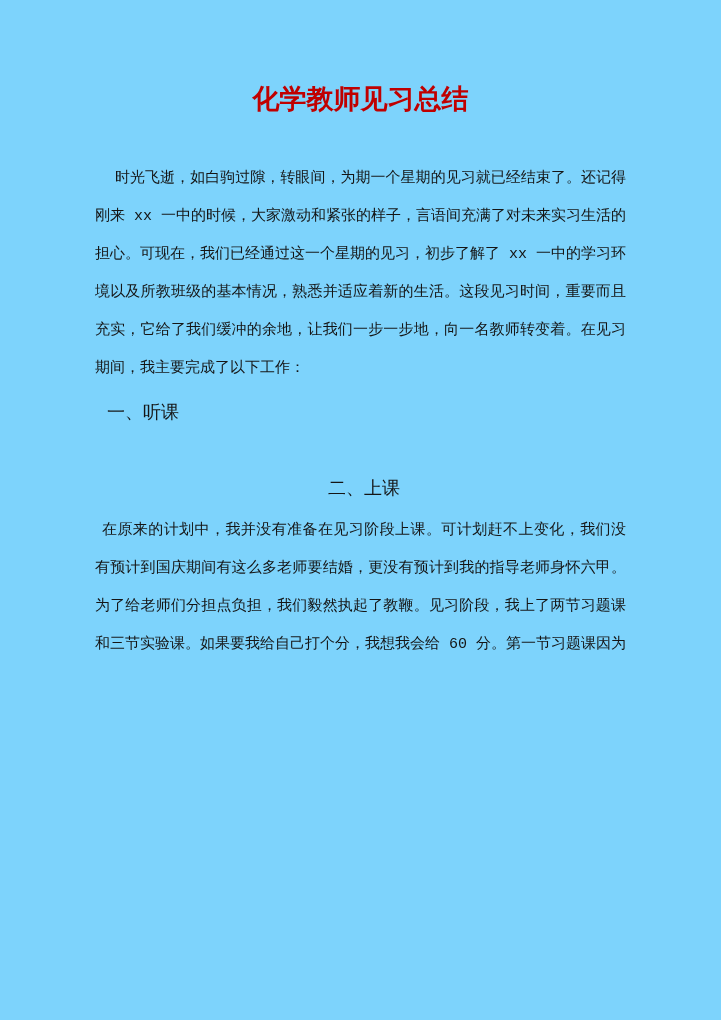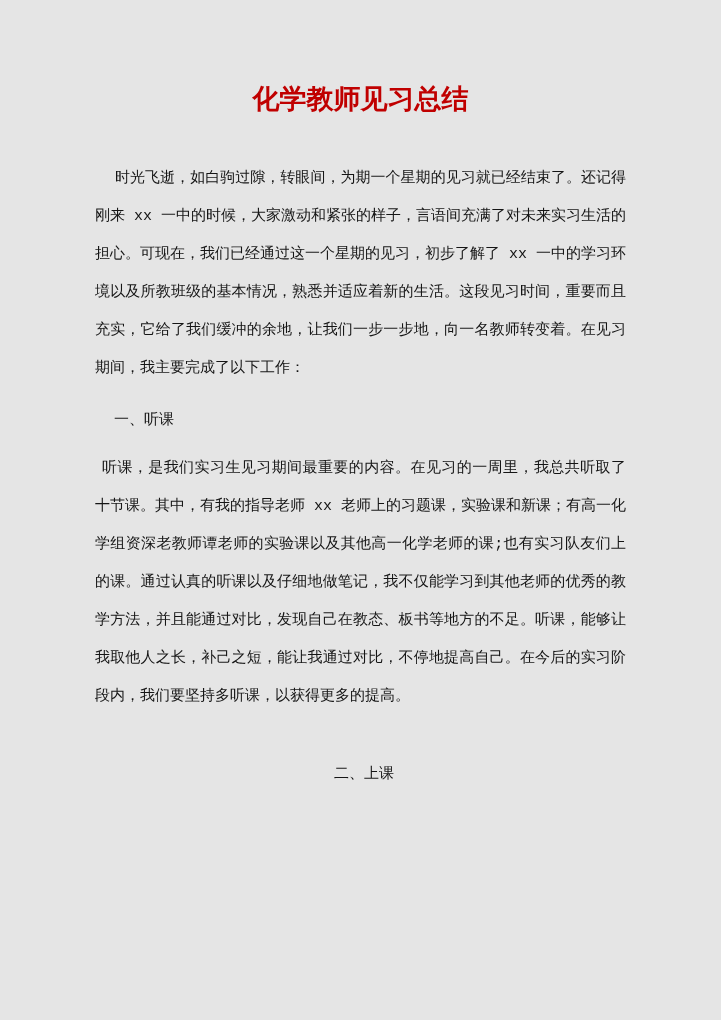--- a/index.html
+++ b/index.html
@@ -10,21 +10,21 @@
   body {
     width: 721px;
     height: 1020px;
     font-family: "Liberation Serif", "DejaVu Serif", serif;
   }
   .page {
     box-sizing: border-box;
     width: 721px;
     height: 1020px;
     padding: 82px 95px 0 95px;
-    background: #e5e5e5;
+    background: #7dd3fc;
     overflow: hidden;
   }
   .doc-title {
     margin: 0 0 44px 0;
     font-size: 27px;
     line-height: 34px;
     font-weight: bold;
     text-align: center;
     color: #c00000;
   }
@@ -34,35 +34,35 @@
     line-height: 38px;
     color: #151515;
     text-align: justify;
     text-justify: inter-ideograph;
     word-break: break-all;
     font-family: Liberation Mono, monospace;
   }
   .indent-large { text-indent: 20px; }
   .indent-small { text-indent: 7px; }
   .heading {
-    margin: 12px;
-    font-size: 15px;
+    margin: 5px;
+    font-size: 18px;
     line-height: 38px;
     color: #151515;
     text-indent: 7px;
   }
   .heading.spaced { margin-top: 38px; text-align: center; }
 </style>
 </head>
 <body>
 
 <div class="page">
   <h1 class="doc-title">化学教师见习总结</h1>
 
   <p class="para indent-large">时光飞逝，如白驹过隙，转眼间，为期一个星期的见习就已经结束了。还记得刚来 xx 一中的时候，大家激动和紧张的样子，言语间充满了对未来实习生活的担心。可现在，我们已经通过这一个星期的见习，初步了解了 xx 一中的学习环境以及所教班级的基本情况，熟悉并适应着新的生活。这段见习时间，重要而且充实，它给了我们缓冲的余地，让我们一步一步地，向一名教师转变着。在见习期间，我主要完成了以下工作：</p>
 
   <p class="heading">一、听课</p>
 
-  <p class="para indent-small">听课，是我们实习生见习期间最重要的内容。在见习的一周里，我总共听取了十节课。其中，有我的指导老师 xx 老师上的习题课，实验课和新课；有高一化学组资深老教师谭老师的实验课以及其他高一化学老师的课;也有实习队友们上的课。通过认真的听课以及仔细地做笔记，我不仅能学习到其他老师的优秀的教学方法，并且能通过对比，发现自己在教态、板书等地方的不足。听课，能够让我取他人之长，补己之短，能让我通过对比，不停地提高自己。在今后的实习阶段内，我们要坚持多听课，以获得更多的提高。</p>
 
   <p class="heading spaced">二、上课</p>
 
+  <p class="para indent-small">在原来的计划中，我并没有准备在见习阶段上课。可计划赶不上变化，我们没有预计到国庆期间有这么多老师要结婚，更没有预计到我的指导老师身怀六甲。为了给老师们分担点负担，我们毅然执起了教鞭。见习阶段，我上了两节习题课和三节实验课。如果要我给自己打个分，我想我会给 60 分。第一节习题课因为</p>
 </div>
 
 </body></html>

